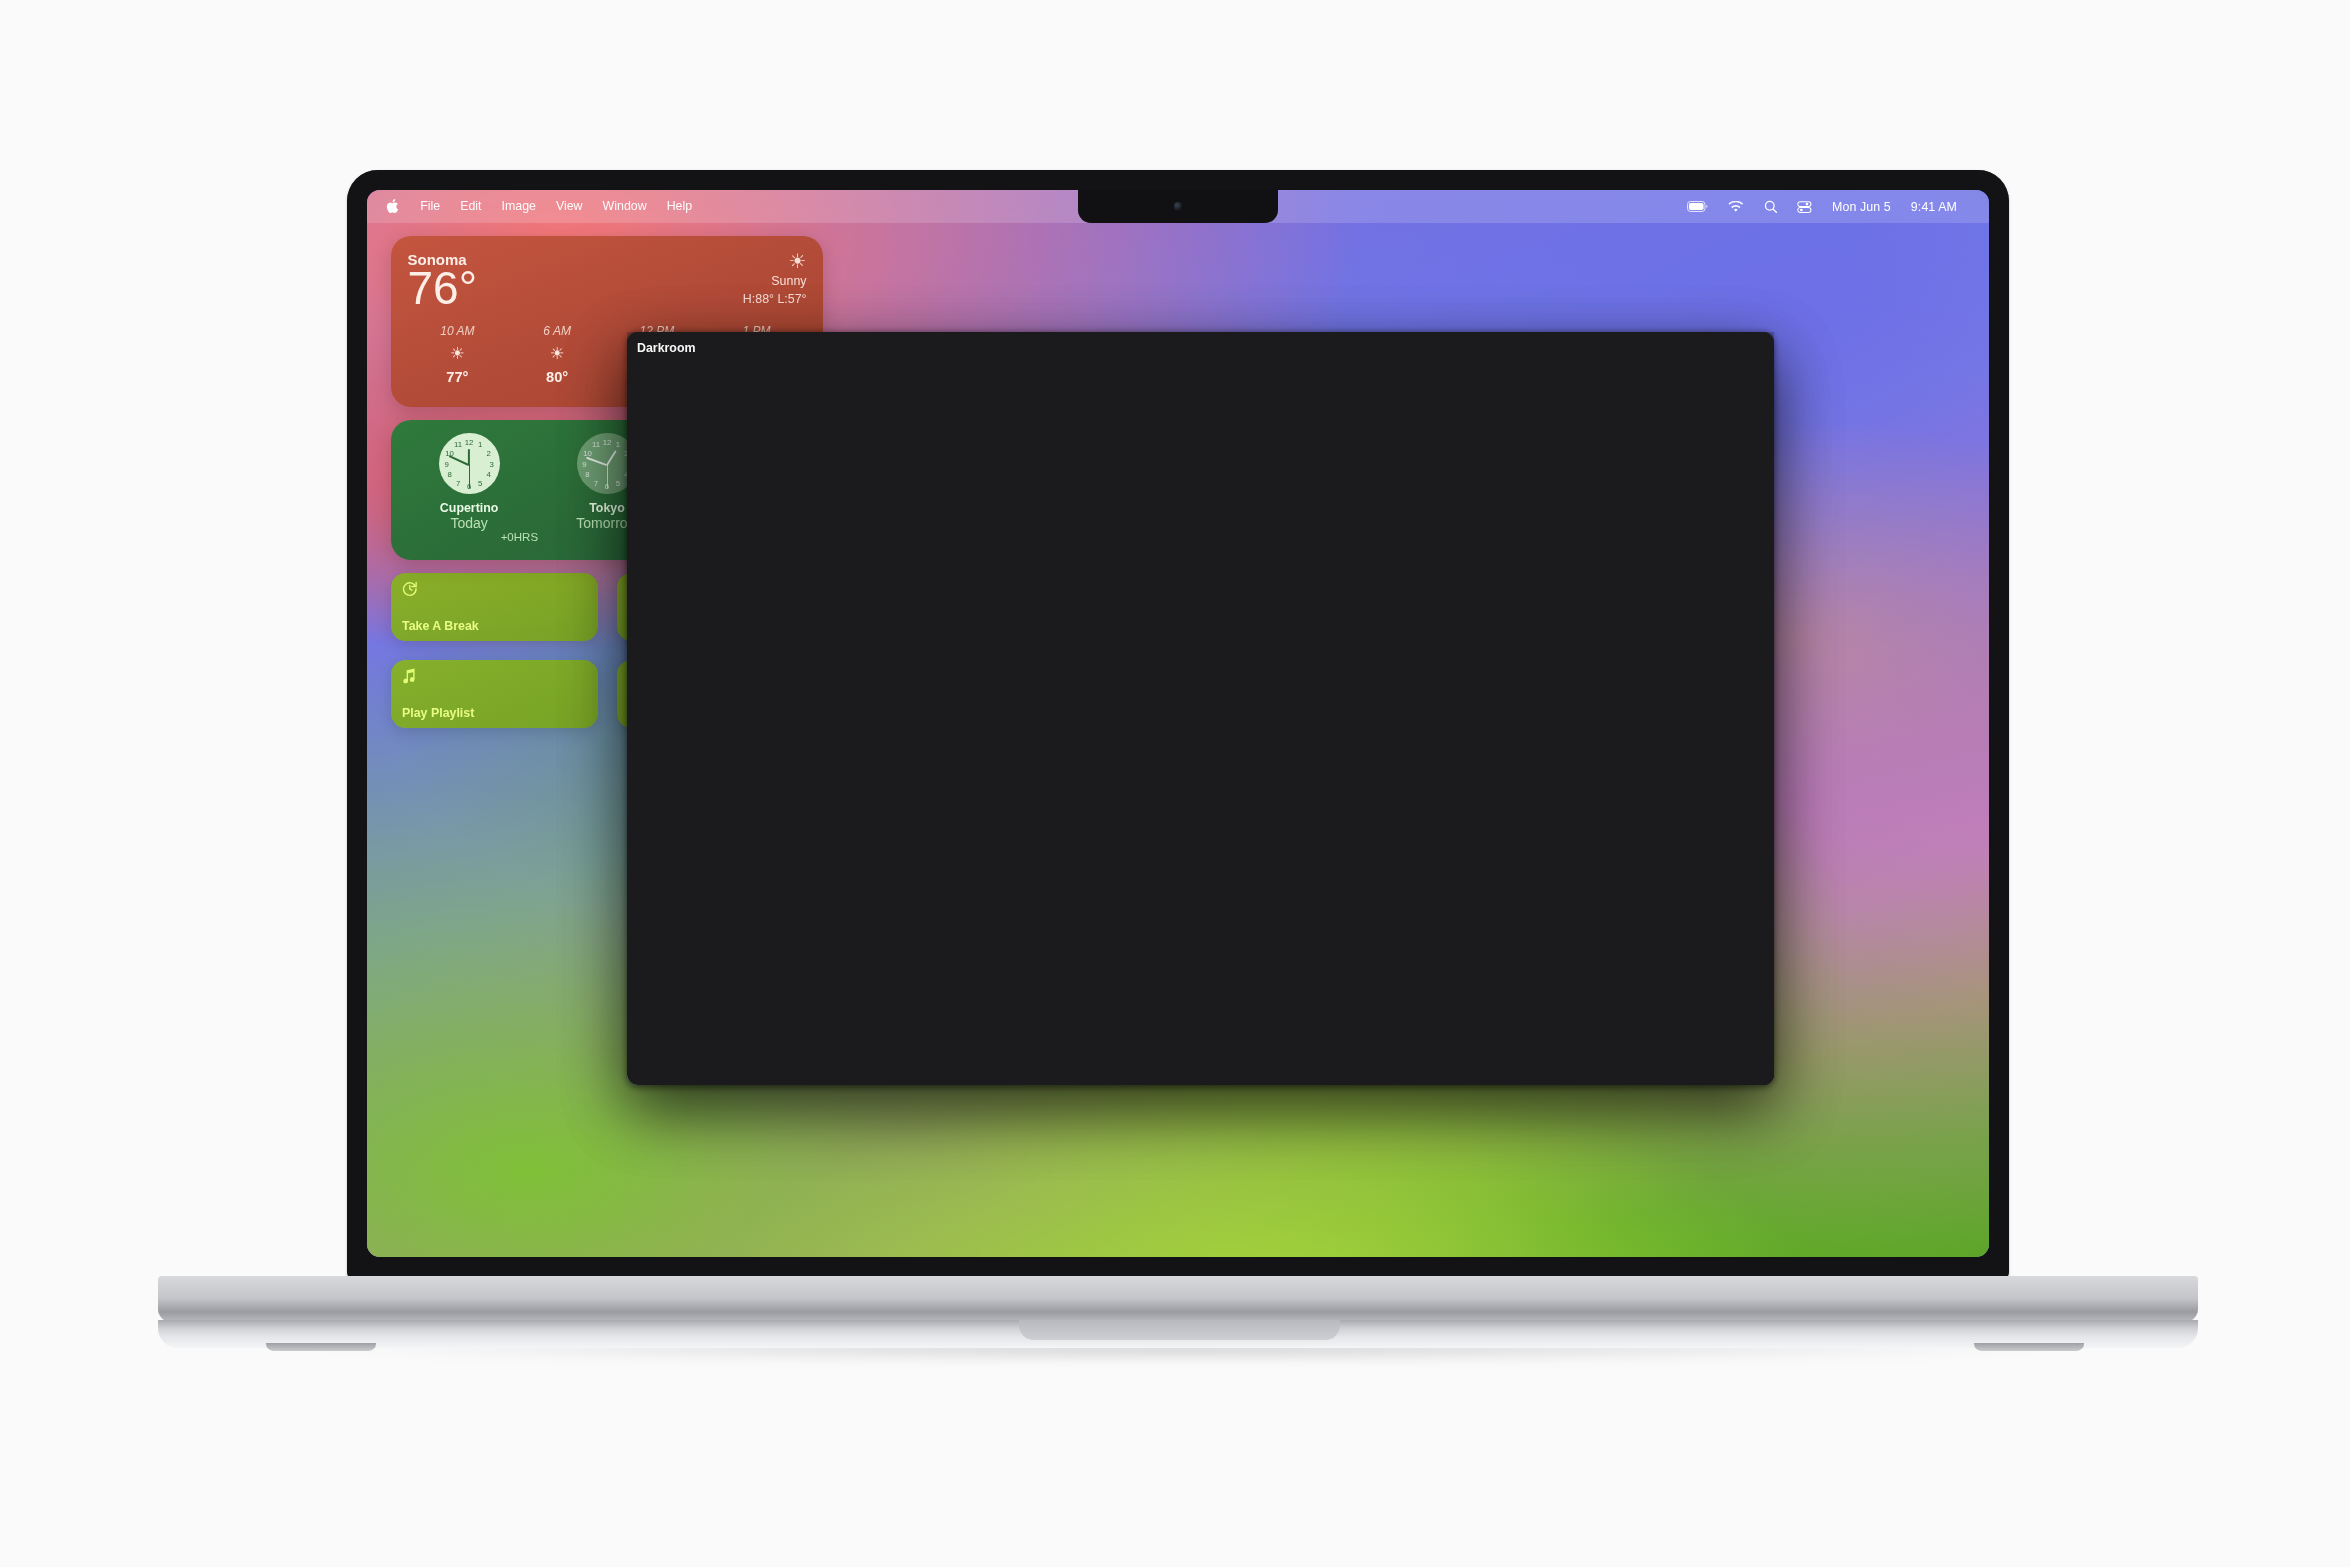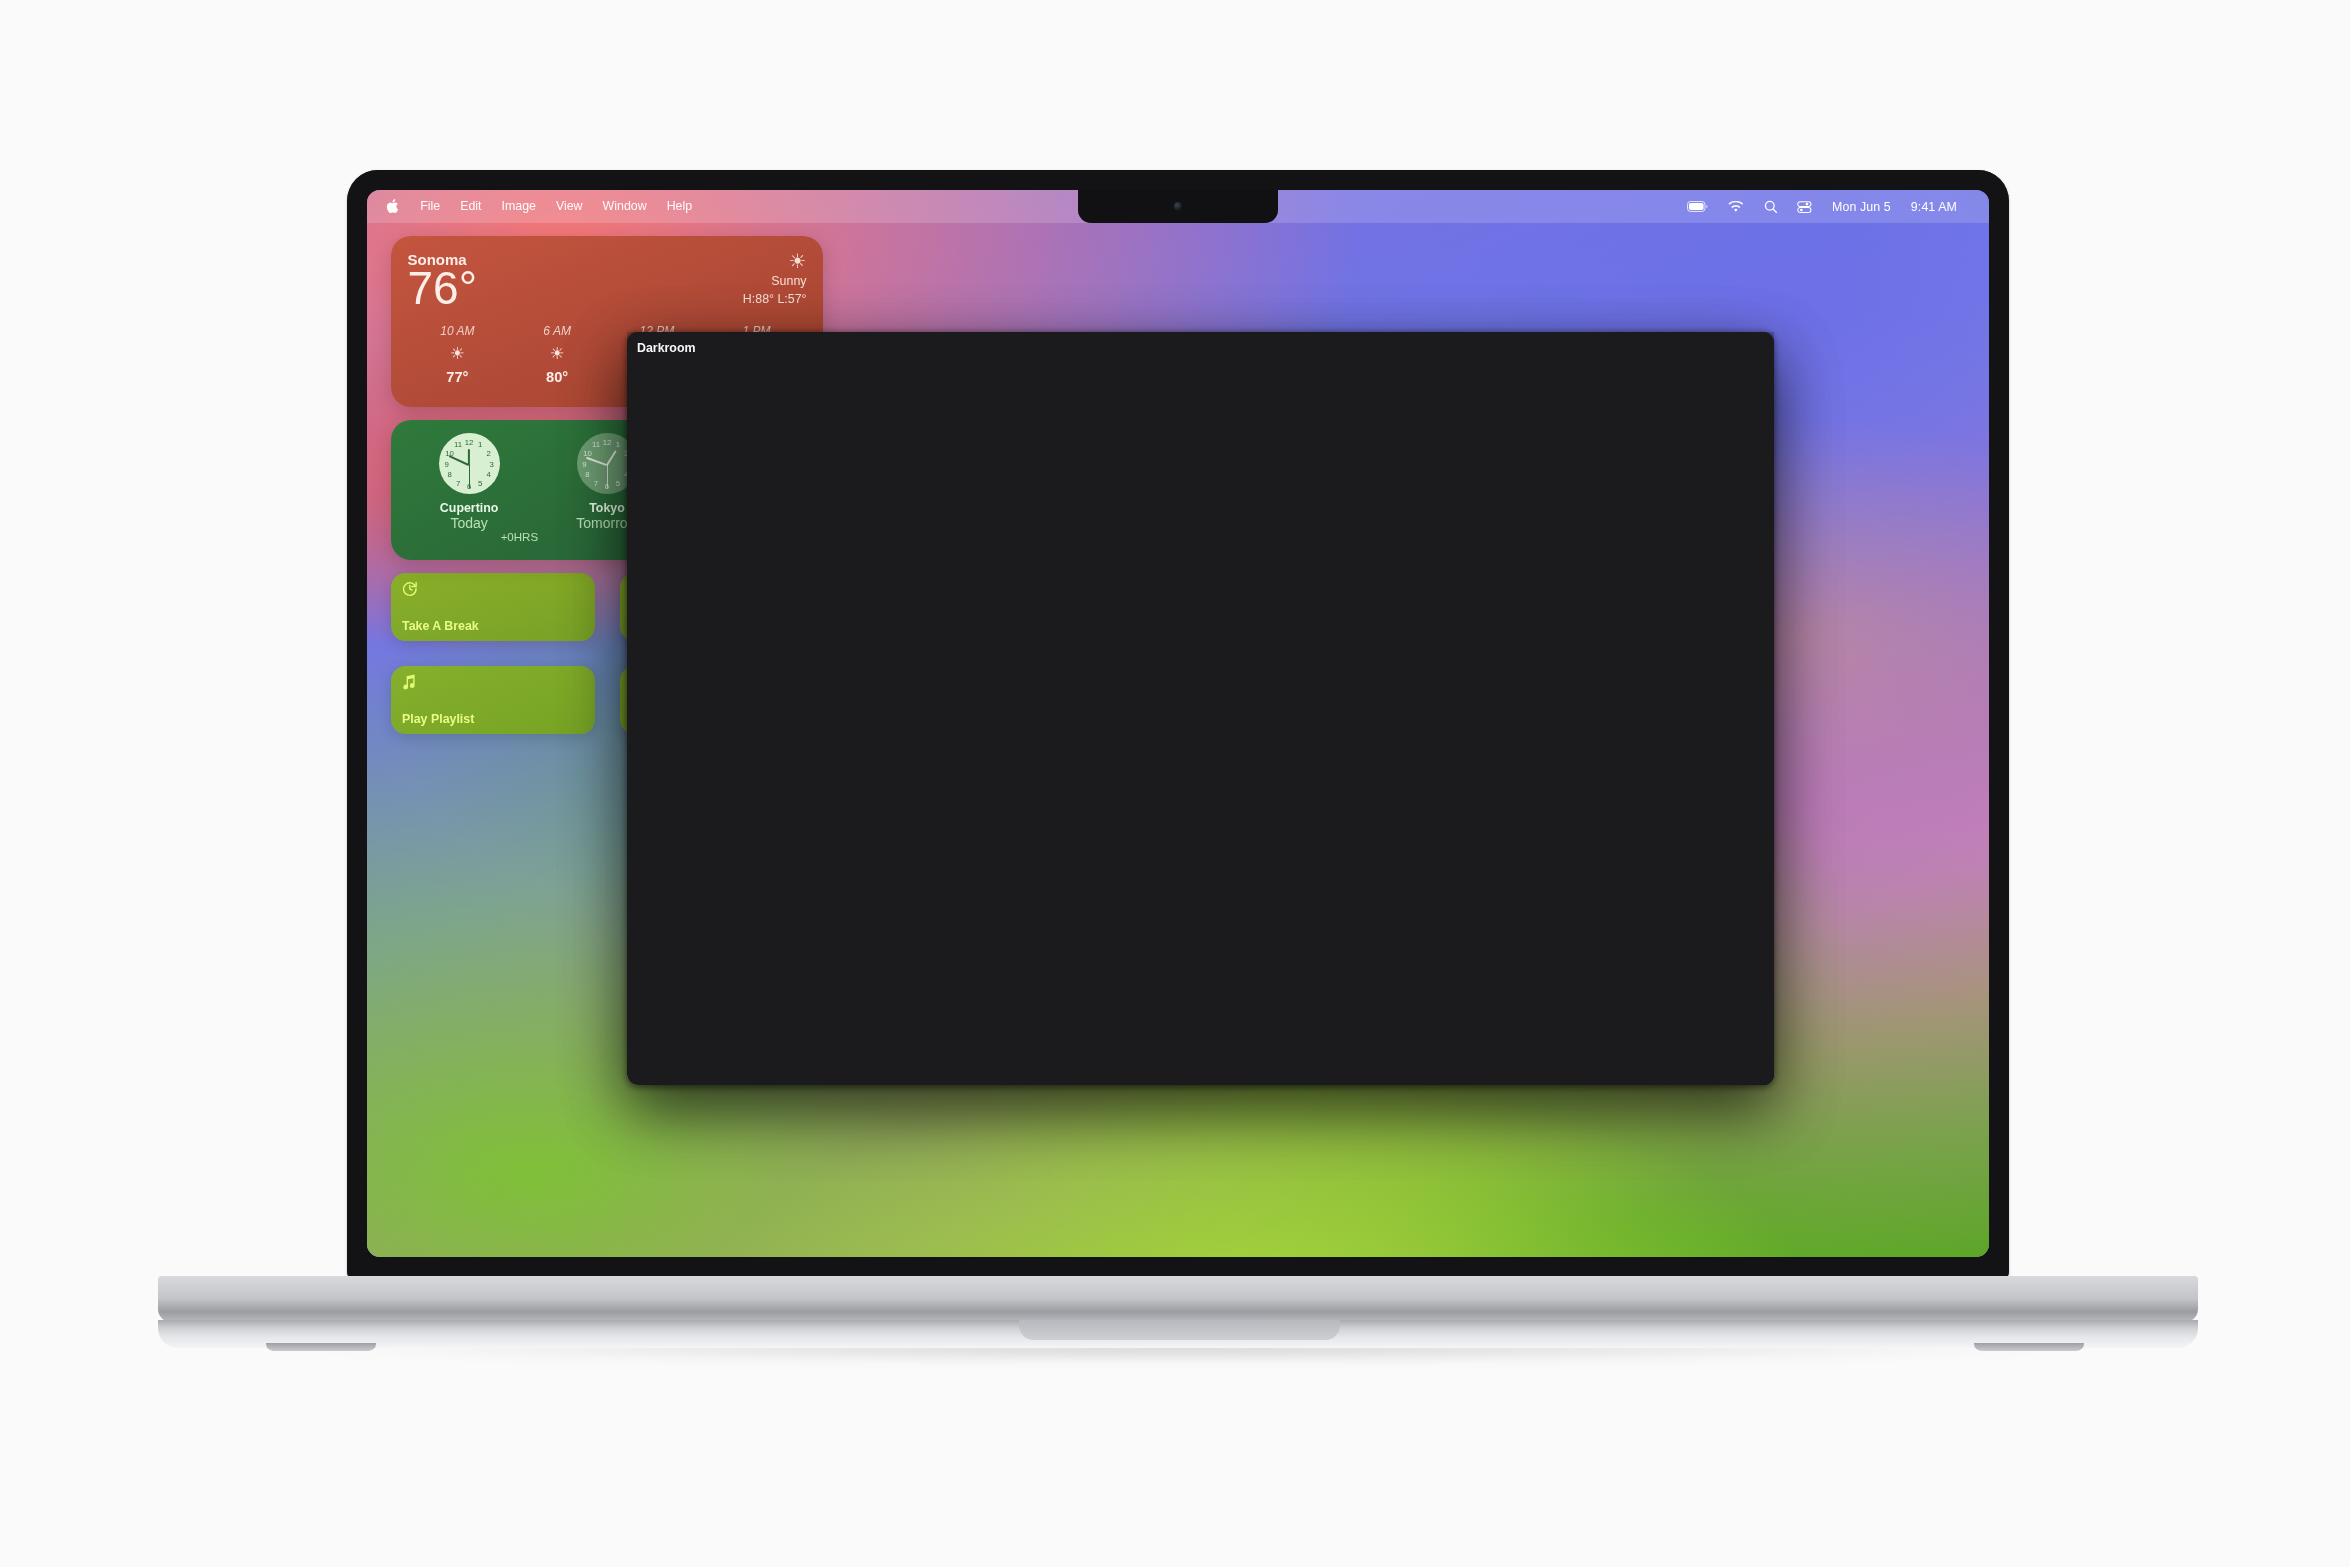--- a/index.html
+++ b/index.html
@@ -162,21 +162,21 @@
   .w-rem-cnt { font-size:18.4px; font-weight:700; color:#e2fb74; }
   .w-rem-row { display:flex; align-items:center; gap:11px; padding:9.2px 0 8.3px;
                border-bottom:0.9px solid rgba(255,255,255,.13); }
   .w-rem-row:last-child { border-bottom:none; }
   .w-rem-ck { width:13.8px; height:13.8px; border-radius:50%;
               border:1.5px solid rgba(226,251,116,.55); flex:none; }
   .w-rem-tx { font-size:13px; color:rgba(226,251,116,.82); }
 
   
   .w-short { margin-top:13px; display:grid; grid-template-columns:1fr 1fr;
-             gap:25px; }
+             gap:19px; }
   .w-sc { height:68px; border-radius:14.7px; padding:8.3px 11px;
           background:linear-gradient(160deg,rgba(135,180,30,.92),rgba(120,165,26,.92));
           display:flex; flex-direction:column; justify-content:space-between;
           box-shadow:0 3.7px 14.7px rgba(0,0,0,.14); }
   .w-sc .ic { font-size:14.7px; color:#e2fb74; line-height:1; }
   .w-sc .lb { font-size:12.4px; font-weight:700; color:#e8fd85; white-space:nowrap;
               overflow:hidden; text-overflow:clip; }
 
   
   .app {

